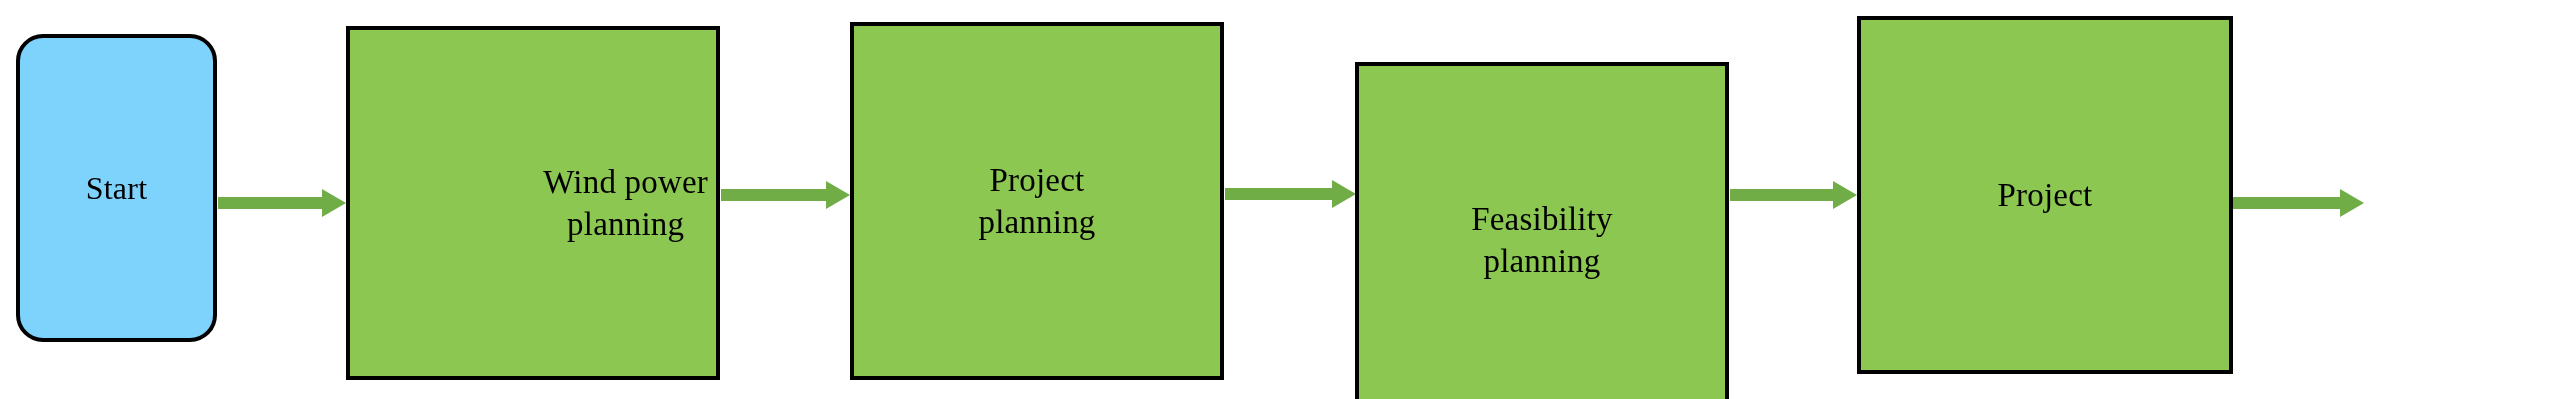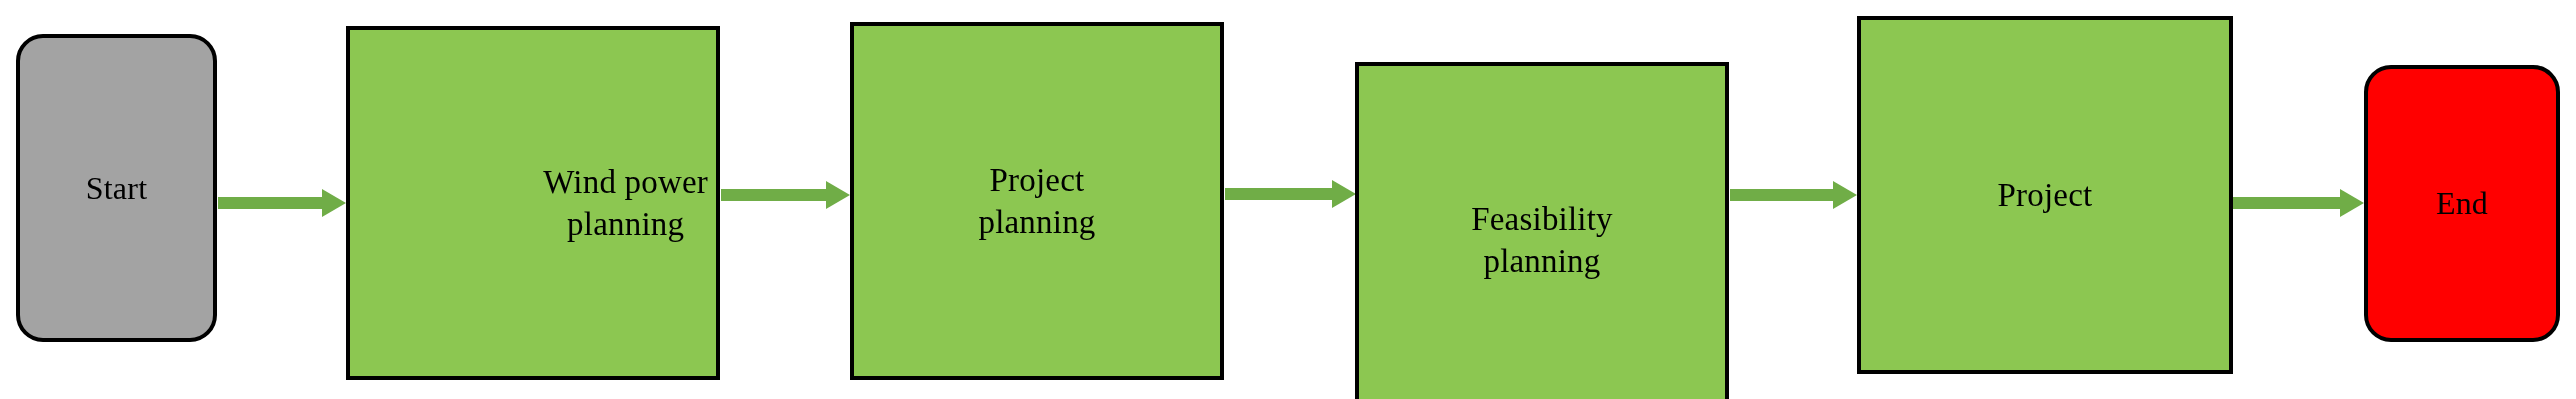--- a/index.html
+++ b/index.html
@@ -64,21 +64,21 @@
     border-top: 14.3px solid transparent;
     border-bottom: 14.3px solid transparent;
     border-left: 24px solid #70ad47;
   }
 </style>
 </head>
 <body>
 
 <div id="canvas">
 
-  <div class="node node-terminal" style="left:16px; top:34px; width:201px; height:308px; background:#a3a3a3;">
+  <div class="node node-terminal" style="left:16px; top:34px; width:201px; height:308px; background:#7dd3fc;">
     <span class="node-label">Start</span>
   </div>
 
   <div class="arrow" style="left:218px; top:203px; width:128px;">
     <span class="shaft" style="width:104px;"></span>
     <span class="head" style="left:104px;"></span>
   </div>
 
   <div class="node node-process" style="left:346px; top:26px; width:374px; height:354px; background:#8cc751;justify-content:flex-end;">
     <span class="node-label">
@@ -120,18 +120,15 @@
     <span class="node-label">
       <span>Project</span><br>
     </span>
   </div>
 
   <div class="arrow" style="left:2233px; top:203px; width:131px;">
     <span class="shaft" style="width:107px;"></span>
     <span class="head" style="left:107px;"></span>
   </div>
 
-  <div class="node node-terminal" style="left:2364px; top:65px; width:196px; height:277px; background:#ff0000;">
-    <span class="node-label">End</span>
-  </div>
 
 </div>
 
 
 </body></html>

